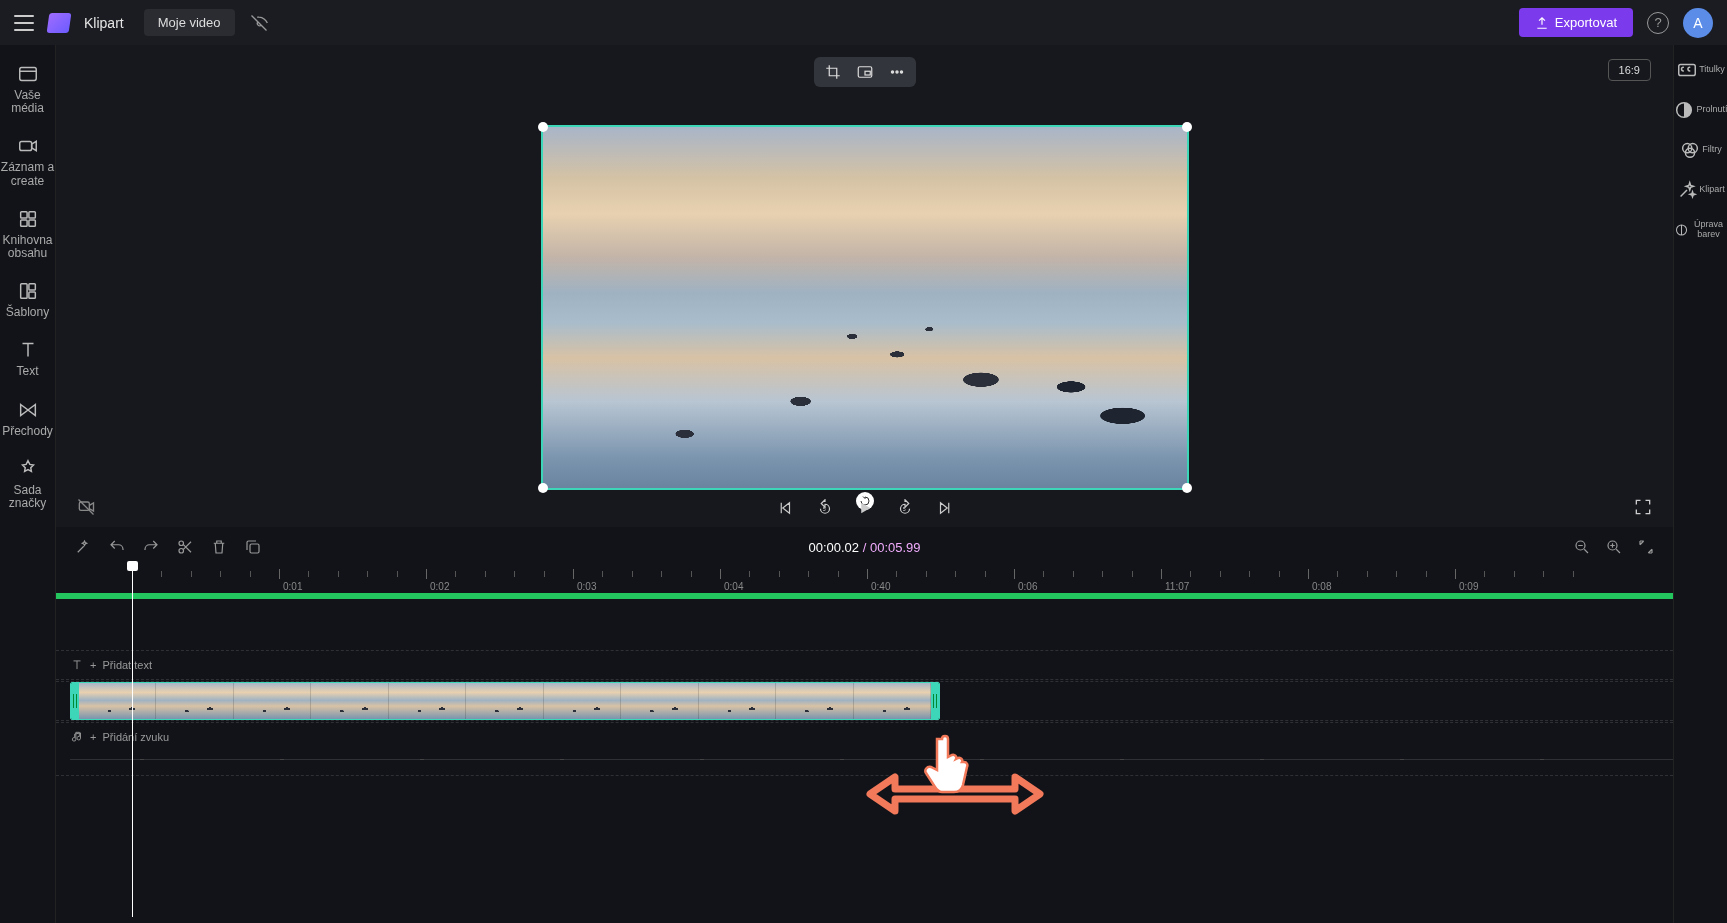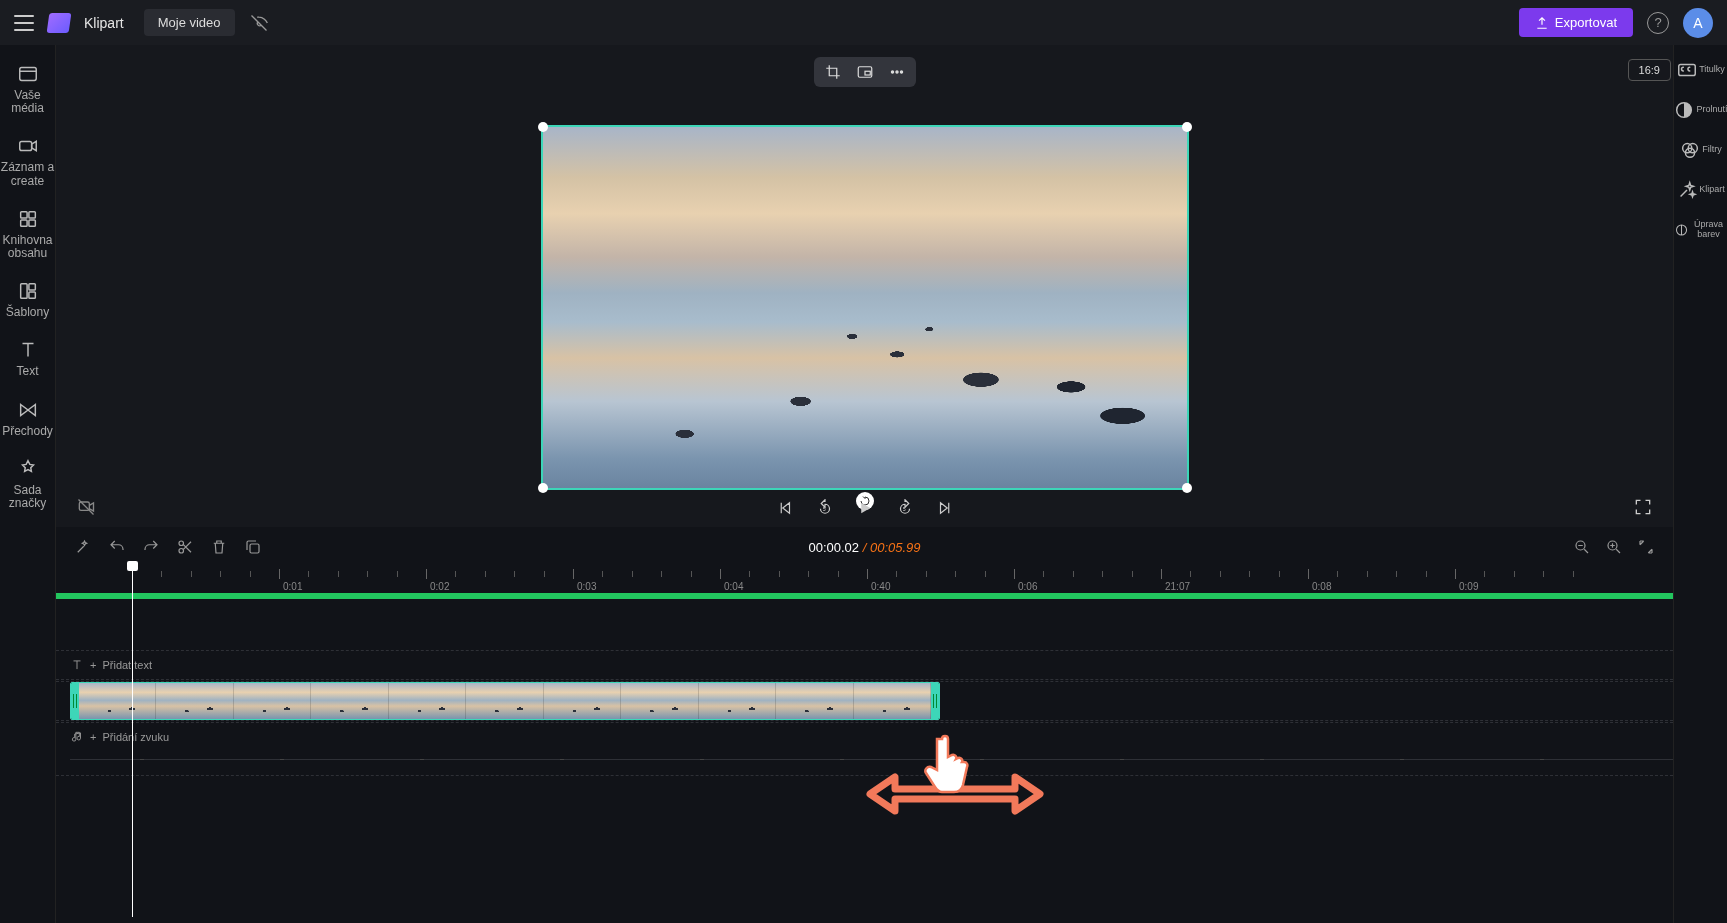--- a/index.html
+++ b/index.html
@@ -33,21 +33,21 @@
 .rsb-item .ic { width:22px; height:22px; }
 .rsb-item .ic svg { width:100%; height:100%; fill:none; stroke:#bbb; stroke-width:1.6; }
 .rsb-item .lb { font-size:9px; color:#aaa; text-align:center; line-height:1.1; }
 .collapse-tab { position:absolute; right:54px; top:400px; width:14px; height:40px; background:#2a2c32; border-radius:4px 0 0 4px; display:flex; align-items:center; justify-content:center; cursor:pointer; color:#888; font-size:10px; }
 
 
 .main { position:absolute; left:56px; right:54px; top:45px; bottom:396px; background:#16181d; }
 .preview-toolbar { position:absolute; top:12px; left:50%; transform:translateX(-50%); background:#33353c; border-radius:6px; padding:6px 10px; display:flex; gap:14px; align-items:center; }
 .preview-toolbar .tic { width:18px; height:18px; cursor:pointer; }
 .preview-toolbar .tic svg { width:100%; height:100%; fill:none; stroke:#ddd; stroke-width:1.6; }
-.aspect-badge { position:absolute; top:14px; right:2px; border:1px solid #555; padding:4px 10px; border-radius:4px; font-size:11px; color:#ddd; cursor:pointer; }
+.aspect-badge { position:absolute; top:14px; right:22px; border:1px solid #555; padding:4px 10px; border-radius:4px; font-size:11px; color:#ddd; cursor:pointer; }
 .preview-frame { position:absolute; top:80px; left:50%; transform:translateX(-50%); width:648px; height:365px; border:2px solid #3dd6b8; }
 .preview-frame .scene {
   width:100%; height:100%;
   background:
     radial-gradient(ellipse 20px 9px at 40% 76%, #2a2f3a 50%, transparent 52%),
     radial-gradient(ellipse 35px 14px at 68% 70%, #2a2f3a 50%, transparent 52%),
     radial-gradient(ellipse 28px 11px at 82% 72%, #1f2530 50%, transparent 52%),
     radial-gradient(ellipse 44px 16px at 90% 80%, #1f2530 50%, transparent 52%),
     radial-gradient(ellipse 18px 8px at 22% 85%, #2a2f3a 50%, transparent 52%),
     radial-gradient(ellipse 14px 6px at 55% 63%, #2a2f3a 50%, transparent 52%),
@@ -69,21 +69,21 @@
 .hide-toggle svg { width:100%; height:100%; fill:none; stroke:#888; stroke-width:1.6; }
 .fullscreen-btn { position:absolute; bottom:10px; right:20px; width:20px; height:20px; cursor:pointer; }
 .fullscreen-btn svg { width:100%; height:100%; fill:none; stroke:#ccc; stroke-width:1.6; }
 
 
 .timeline { position:absolute; left:56px; right:54px; bottom:0; height:396px; background:#111318; }
 .tl-toolbar { height:40px; display:flex; align-items:center; padding:0 18px; gap:16px; position:relative; }
 .tl-toolbar .tlic { width:18px; height:18px; cursor:pointer; }
 .tl-toolbar .tlic svg { width:100%; height:100%; fill:none; stroke:#999; stroke-width:1.6; }
 .tl-time { position:absolute; left:50%; transform:translateX(-50%); font-size:13px; }
-.tl-time .cur { color:#fff; } .tl-time .tot { color:#f97316;font-style:italic; }
+.tl-time .cur { color:#fff; } .tl-time .tot { color:#f0abfc; }
 .tl-zoom { position:absolute; right:18px; display:flex; gap:14px; align-items:center; }
 .tl-zoom .tlic { width:18px; height:18px; }
 
 .ruler { height:32px; position:relative; border-bottom:6px solid #22c55e; }
 .ruler .tick { position:absolute; top:0; height:100%; }
 .ruler .tick .ln { width:1px; height:6px; background:#555; margin-top:4px; }
 .ruler .tick .mln { width:1px; height:10px; background:#666; margin-top:2px; }
 .ruler .tick .lbl { position:absolute; top:14px; left:4px; font-size:10px; color:#888; }
 .playhead { position:absolute; top:40px; width:1px; height:350px; background:#fff; z-index:10; }
 .playhead::before { content:""; position:absolute; top:-6px; left:-5px; width:11px; height:10px; background:#fff; border-radius:2px; }
@@ -447,21 +447,21 @@
         <div class="ln"></div>
       </div>
       <div class="tick" style="left: 1046.2px;">
         <div class="ln"></div>
       </div>
       <div class="tick" style="left: 1075.6px;">
         <div class="ln"></div>
       </div>
       <div class="tick" style="left: 1105px;">
         <div class="mln"></div>
-        <div class="lbl">21:07</div>
+        <div class="lbl">11:07</div>
       </div>
       <div class="tick" style="left: 1134.4px;">
         <div class="ln"></div>
       </div>
       <div class="tick" style="left: 1163.8px;">
         <div class="ln"></div>
       </div>
       <div class="tick" style="left: 1193.2px;">
         <div class="ln"></div>
       </div>

